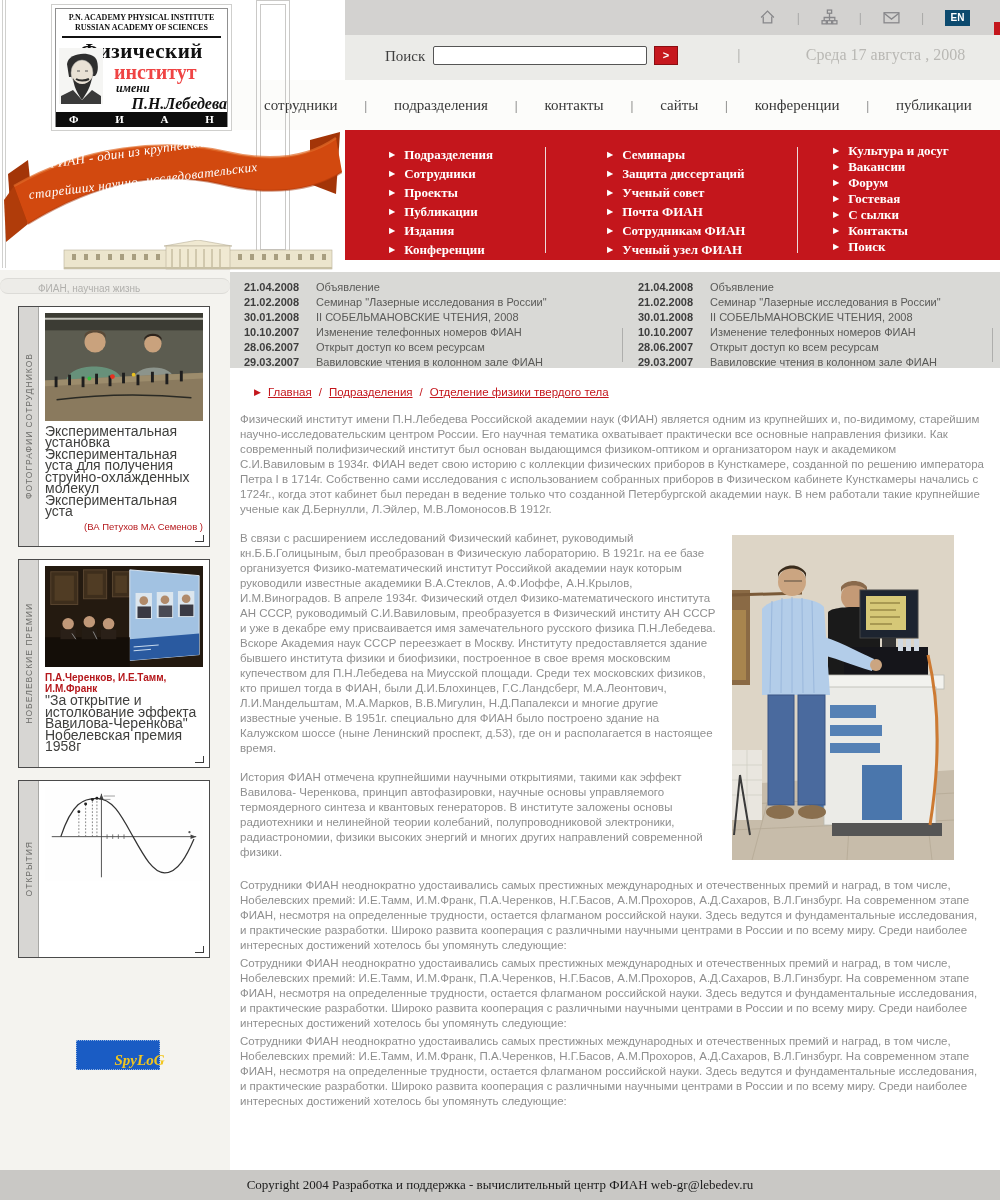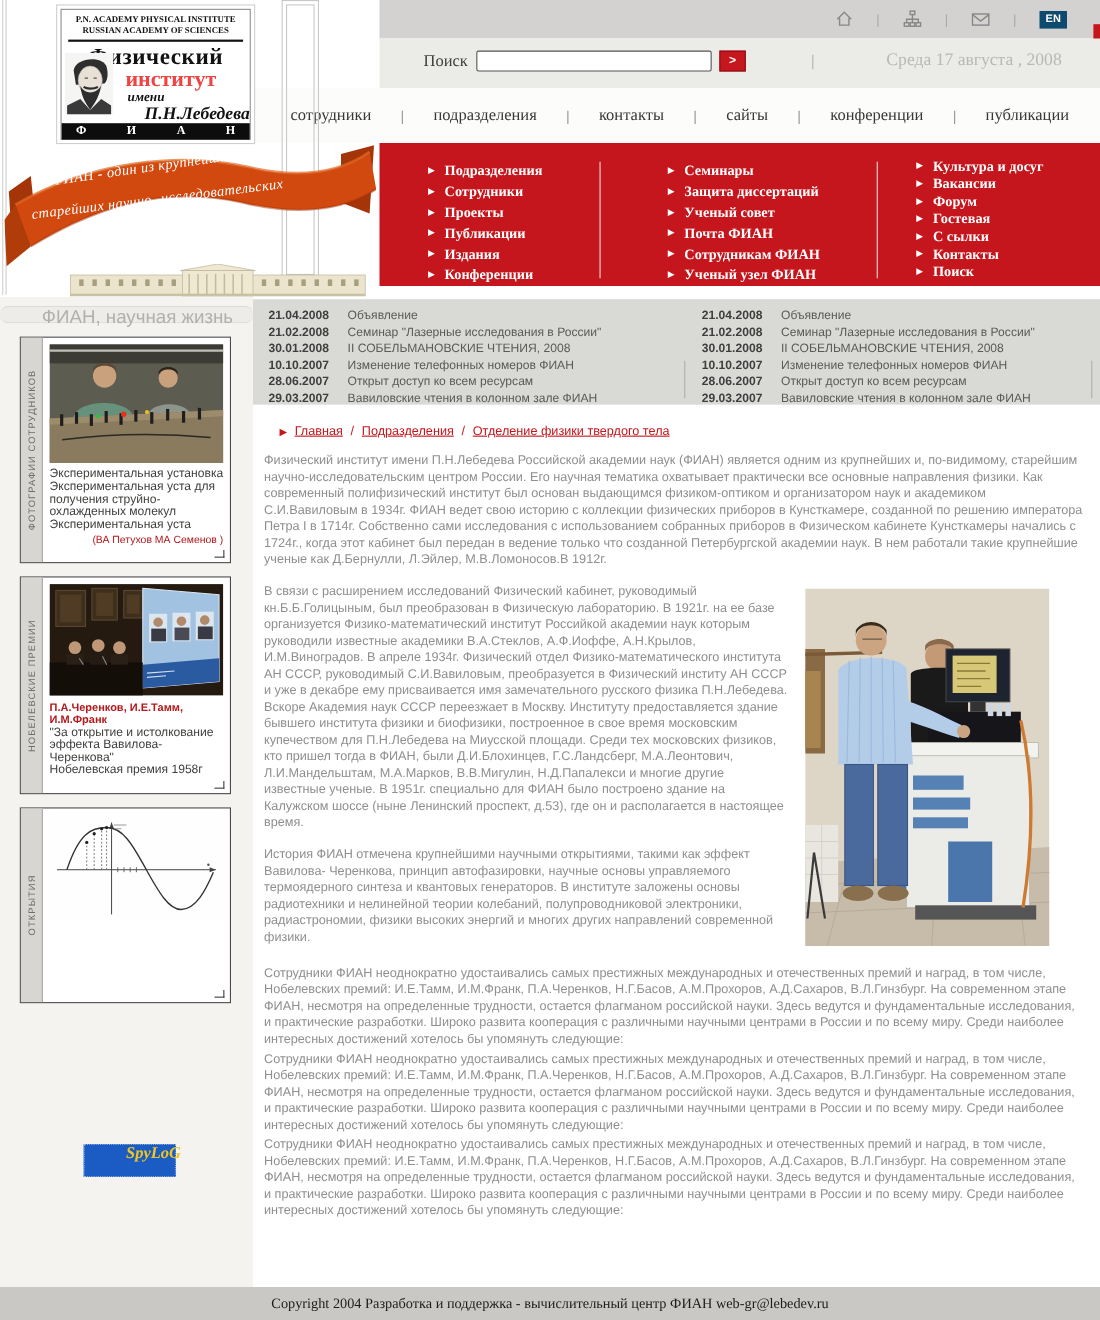--- a/index.html
+++ b/index.html
@@ -88,33 +88,33 @@
   .photo-float{float:right;width:222px;height:325px;margin:4px 30px 14px 16px;}
   .p-repeat{margin:0 0 3px !important;}
   .p-clear{clear:right;margin-top:18px !important;}
 
   .footer{left:0;top:1170px;width:1000px;height:30px;background:#c9c8c5;text-align:center;
           font:13px/30px "Liberation Serif",serif;color:#1c1c1c;}
 
   
   .sidebar{left:0;top:270px;width:230px;height:900px;background:#f4f3ef;}
   .sb-header{margin-top:8px;height:16px;line-height:20px;background:#edece8;border-top:1px solid #dcdbd7;
-             border-bottom:1px solid #dcdbd7;color:#b1b0ad;font-size:17px;padding-left:38px;border-radius:10px;}
+             border-bottom:1px solid #dcdbd7;color:#b1b0ad;font-size:10px;padding-left:38px;border-radius:10px;}
   .side-card{margin:12px 0 0 18px;width:192px;min-height:178px;background:#fff;border:1px solid #4a4a4a;display:flex;}
   .spine{width:20px;background:#d7d6d3;border-right:1px solid #a8a8a5;display:flex;align-items:center;justify-content:center;flex:none;}
   .spine span{writing-mode:vertical-rl;transform:rotate(180deg);font-size:8.5px;color:#6d6d6a;letter-spacing:1px;white-space:nowrap;}
   .card-body{flex:1;padding:6px 6px 14px;position:relative;display:flex;flex-direction:column;}
   .card-photo{width:100%;margin-bottom:5px;cursor:pointer;display:block;}
-  .card-caption{font-size:11px;line-height:11.5px;color:#3f3f3d;}
+  .card-caption{font-size:14px;line-height:11.5px;color:#3f3f3d;}
   .card-credit{font-size:9.5px;color:#b5171b;text-align:right;margin-top:3px;cursor:pointer;}
   .card-names{font-size:10px;font-weight:700;color:#b5171b;margin-bottom:1px;}
   .corner{position:absolute;right:5px;bottom:4px;width:9px;height:7px;border-right:1px solid #3c3c3c;
           border-bottom:1px solid #3c3c3c;cursor:pointer;}
   .spylog{position:absolute;left:76px;top:770px;width:84px;height:30px;background:#1a5cc4;
-          border:1px dotted #8fb0e0;display:flex;align-items:flex-start;justify-content:center;gap:3px;cursor:pointer;padding-left:46px;}
+          border:1px dotted #8fb0e0;display:flex;align-items:flex-end;justify-content:center;gap:3px;cursor:pointer;padding-left:46px;}
   .spylog-text{color:#f2c61e;font:italic 700 15px "Liberation Serif",serif;}
 </style>
 </head>
 <body>
 
 <div id="page">
 
   <div class="abs strip-top">
     <svg class="tb-icon" viewBox="0 0 16 16" fill="none" stroke="currentColor" stroke-width="1.2">
         <path d="M2 8 L8 2 L14 8"></path>

